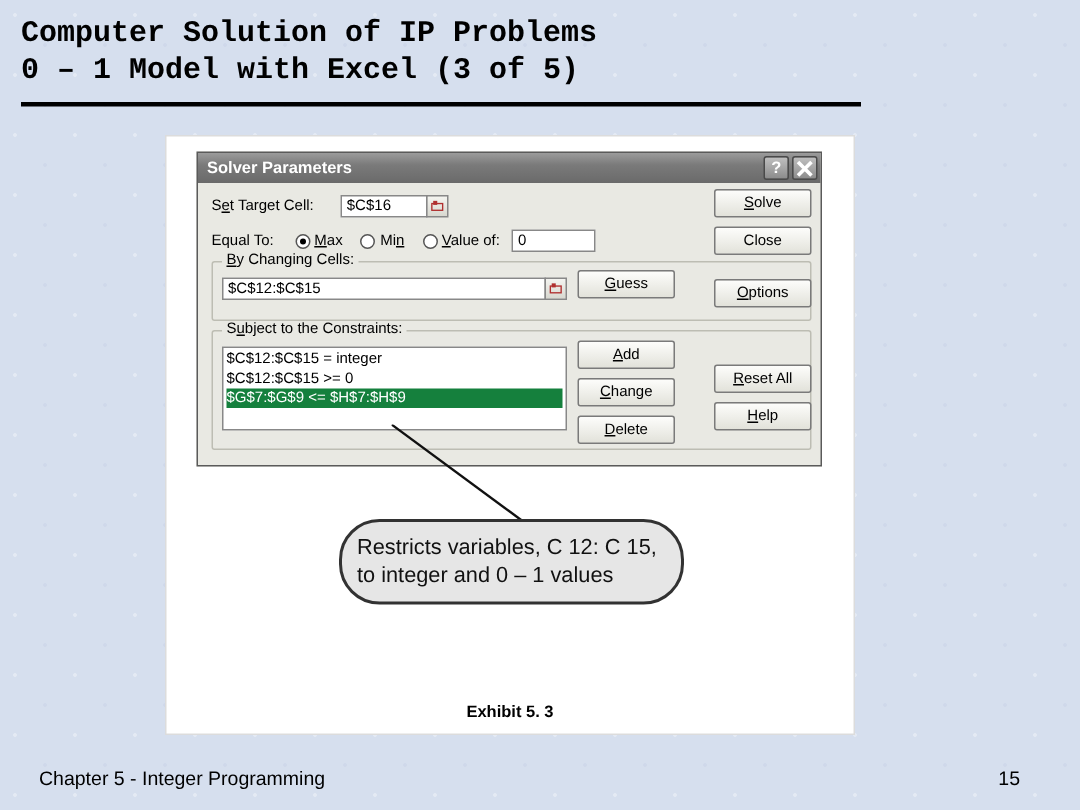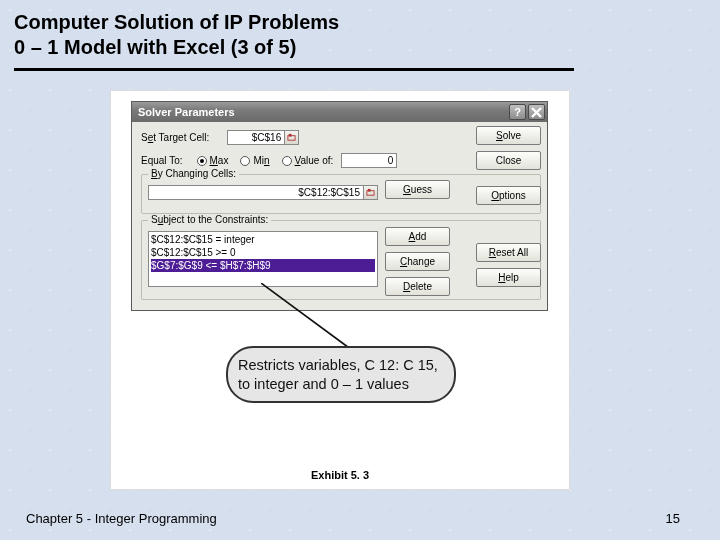--- a/index.html
+++ b/index.html
@@ -18,20 +18,21 @@
   }
 
   .slide-title {
     position: absolute;
     top: 10px;
     left: 14px;
     font-size: 20px;
     font-weight: bold;
     color: #000;
     line-height: 1.25;
+    font-family: Liberation Mono, monospace;
   }
   .hr {
     position: absolute;
     top: 68px;
     left: 14px;
     width: 560px;
     border-top: 3px solid #000;
   }
 
   .figure-area {
@@ -79,21 +80,21 @@
   .dialog-body {
     padding: 8px 6px 10px 9px;
     position: relative;
   }
   .row { display: flex; align-items: center; margin-bottom: 4px; }
   .lbl { font-size: 10px; }
   .u { text-decoration: underline; }
   .txt {
     background: #fff; border: 1px solid #888;
     height: 15px; padding: 0 3px; font-size: 10px;
-    display: flex; align-items: center; justify-content: flex-end;
+    display: flex; align-items: center;
   }
   .range-btn {
     width: 15px; height: 15px; border: 1px solid #888;
     background: linear-gradient(#f4f4f0,#d8d8d0);
     margin-left: -1px;
     display:flex;align-items:center;justify-content:center;
   }
   .range-btn svg { width:9px; height:9px; }
   .radio {
     width: 10px; height: 10px; border: 1px solid #555; border-radius: 50%;
@@ -114,21 +115,21 @@
     font-size: 10px;
   }
   .listbox {
     background:#fff; border:1px solid #888;
     width: 230px; height: 56px;
     font-size: 10px; line-height: 13px;
     overflow: hidden;
     padding: 1px 2px;
   }
   .listbox .item { height: 13px; white-space: nowrap; }
-  .listbox .item.sel { background: #4c1d95; color:#fff; }
+  .listbox .item.sel { background: #15803d; color:#fff; }
 
   .btn {
     width: 65px; height: 19px;
     border: 1px solid #7a7a7a;
     background: linear-gradient(#fdfdfb,#e2e2da);
     border-radius: 2px;
     display:flex; align-items:center; justify-content:center;
     font-size: 10px;
     margin-bottom: 6px;
   }

